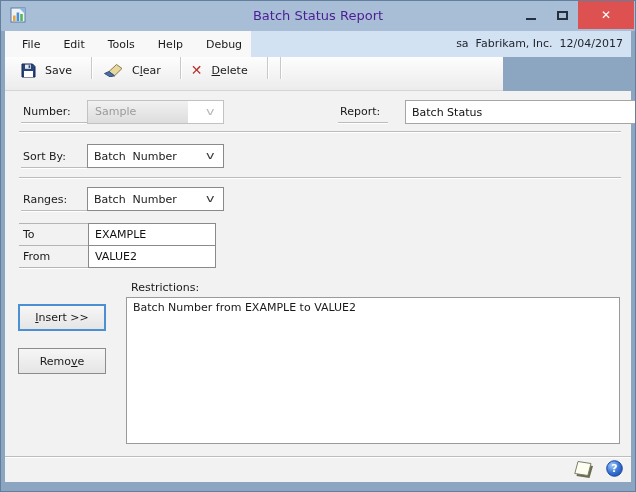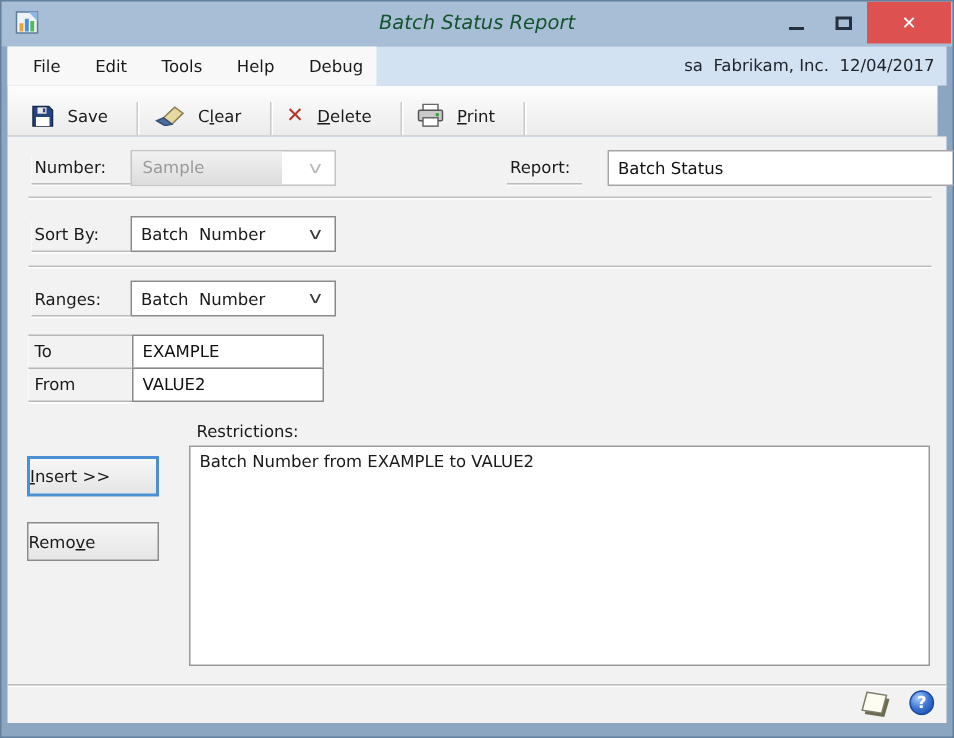--- a/index.html
+++ b/index.html
@@ -15,21 +15,21 @@
   }
 
   
   .titlebar{
     position:absolute; left:0; top:0; width:634px; height:30px;
     background:#a8bed6;
   }
   .app-icon{ position:absolute; left:9px; top:6px; width:18px; height:17px; }
   .title-text{
     position:absolute; left:0; top:0; width:100%; height:30px;
-    text-align:center; line-height:30px; font-size:13px; color:#14532d;font-style:italic;
+    text-align:center; line-height:30px; font-size:13px; color:#4c1d95;
   }
   .ctl{ position:absolute; top:0; height:28px; display:flex; align-items:center; justify-content:center; cursor:default; }
   .ctl-min{ left:516px; width:28px; }
   .ctl-max{ left:546px; width:30px; }
   .ctl-close{ left:577px; width:56px; background:#dd5250; color:#fff; font-size:12px; }
   .min-glyph{ width:10px; height:2px; background:#25303e; margin-top:8px; }
   .max-glyph{ width:11px; height:9px; border:2px solid #25303e; background:transparent; }
 
   
   .menubar{
@@ -42,24 +42,24 @@
     background:#f8f8f8; display:flex; align-items:center; gap:23px; padding-left:17px;
   }
   .menu-item{ cursor:default; }
   .menu-right{
     position:absolute; right:8px; top:0; height:26px; line-height:26px;
     white-space:pre; color:#21262c;
   }
 
   
   .toolbar{
-    position:absolute; left:4px; top:56px; width:620px; height:34px;
+    position:absolute; left:4px; top:56px; width:498px; height:34px;
     background:linear-gradient(#fdfdfd,#ececec);
     border-bottom:1px solid #d4d4d4;
-    display:flex; align-items:flex-end; padding-left:12px;
+    display:flex; align-items:flex-start; padding-left:12px;
   }
   .tb-btn{ display:flex; align-items:center; gap:9px; padding:0 13px 0 4px; height:26px; cursor:default; }
   .tb-sep{ width:1px; height:22px; background:#c9c9c9; box-shadow:1px 0 0 #ffffff; margin:0 6px; }
   .u{ text-decoration:underline; }
   .del-x{ color:#b6332c; font-weight:bold; font-size:14px; line-height:14px; }
 
   
   .content{
     position:absolute; left:4px; top:90px; width:626px; height:365px;
     background:#f2f2f2;
@@ -104,21 +104,21 @@
     box-shadow:0 1px 0 #ffffff;
   }
   .fromto-labels .row{ height:22px; line-height:22px; padding-left:4px; }
   .fromto-labels .row:first-child{ border-bottom:1px solid #b5b5b5; }
 
   .push-btn{
     position:absolute; width:88px; height:27px;
     background:linear-gradient(#f6f6f6,#e5e5e5);
     border:1px solid #8c8c8c;
     font-family:inherit; font-size:11px; color:#1a1a1a;
-    display:flex; align-items:center; justify-content:flex-start; cursor:default;
+    display:flex; align-items:center; justify-content:center; cursor:default;
   }
   .push-btn.focused{ border:2px solid #4a90d2; }
 
   .listbox{
     position:absolute; left:125px; top:296px; width:494px; height:147px;
     background:#fff; border:1px solid #9a9a9a; overflow:hidden;
   }
   .list-item{ padding:3px 6px; }
 
   .plain-label{ position:absolute; color:#1a1a1a; }
@@ -189,29 +189,20 @@
         <polygon points="2.5,10.5 7,8.5 12.5,12.8 8,13.8" fill="#4d6d9e" stroke="#32507e"></polygon>
       </svg>
       <span><span>C</span><span class="u">l</span><span>ear</span></span>
     </div>
     <div class="tb-sep"></div>
     <div class="tb-btn">
       <span class="del-x">✕</span>
       <span><span></span><span class="u">D</span><span>elete</span></span>
     </div>
     <div class="tb-sep"></div>
-    <div class="tb-btn">
-      <svg width="18" height="16" viewBox="0 0 18 16">
-        <rect x="4" y="0.5" width="10" height="5" fill="#ffffff" stroke="#666"></rect>
-        <rect x="1" y="4.5" width="16" height="7" rx="1" fill="#c9c9c9" stroke="#555"></rect>
-        <rect x="12.5" y="6.5" width="2" height="2" fill="#27a327"></rect>
-        <rect x="4" y="9.5" width="10" height="5.6" fill="#ffffff" stroke="#666"></rect>
-      </svg>
-      <span><span></span><span class="u">P</span><span>rint</span></span>
-    </div>
     <div class="tb-sep"></div>
   </div>
 
   <div class="content"></div>
 
   <div class="flabel" style="left:20px; top:101px; width:66px;">Number:</div>
   <div class="select disabled" style="left:86px; top:99px; width:137px;">
     <span class="val">Sample</span>
     <span class="chev">v</span>
   </div>

